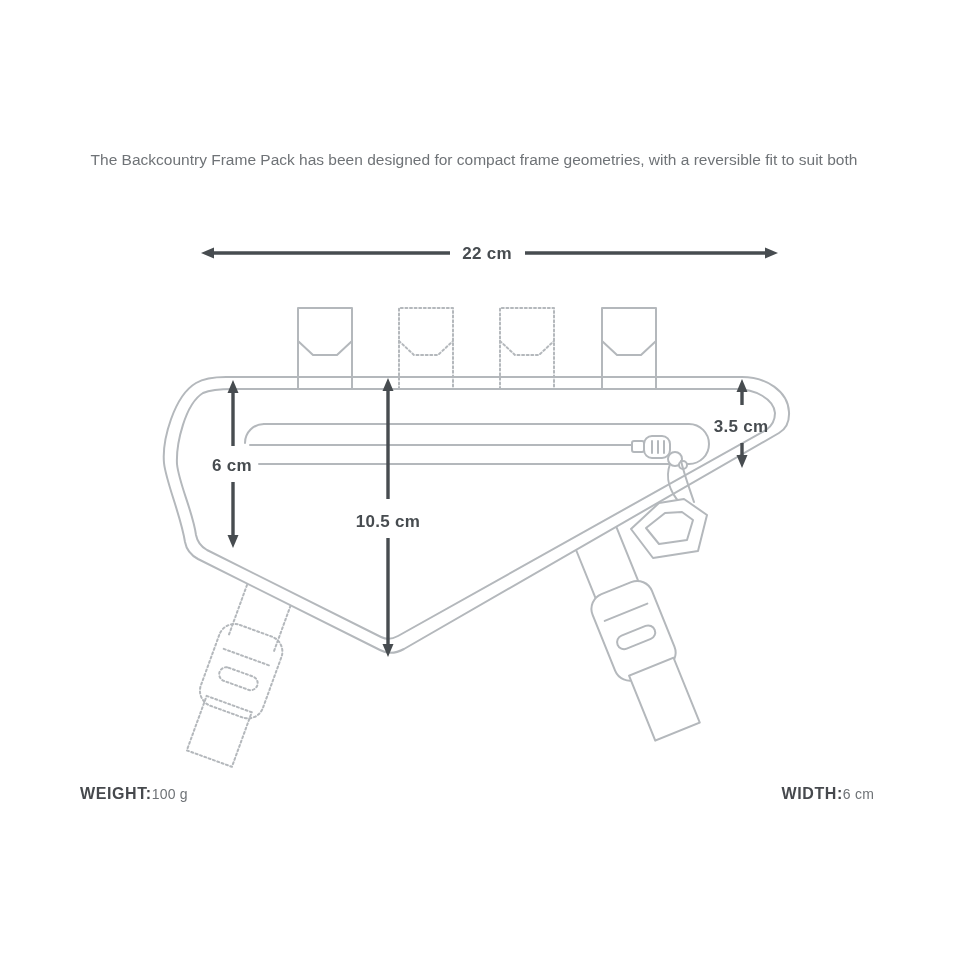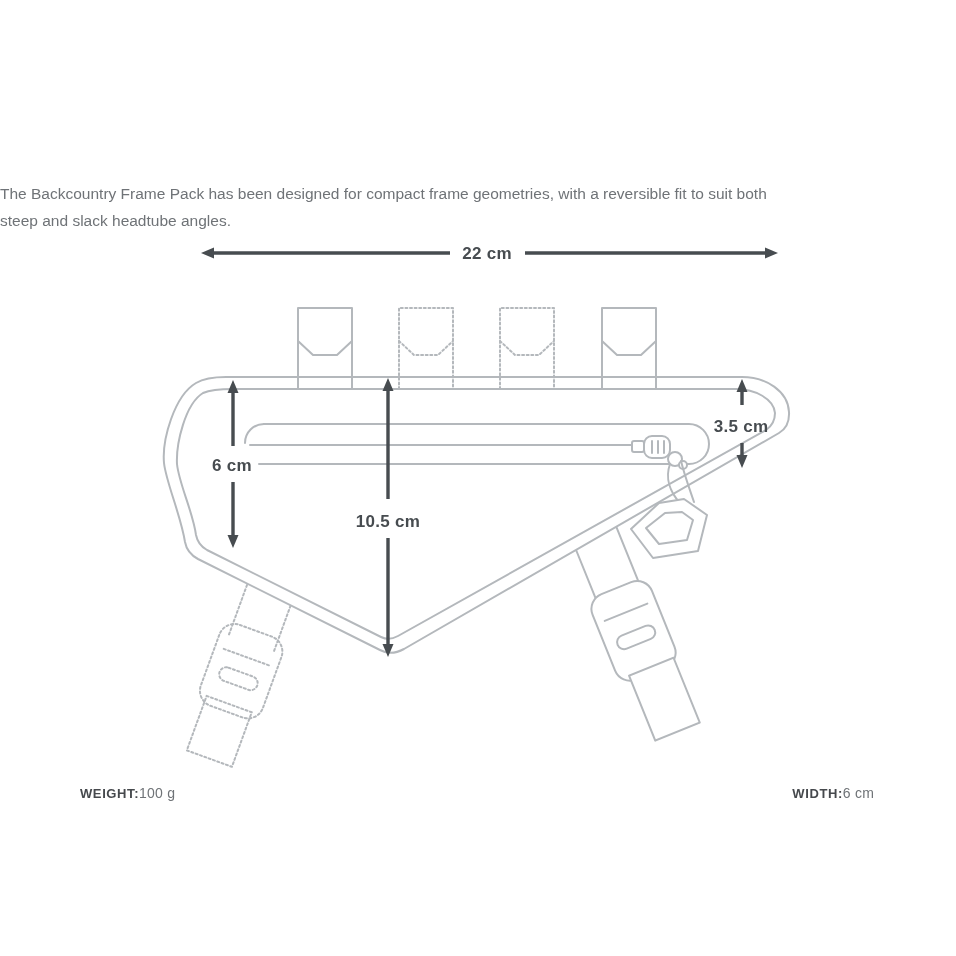--- a/index.html
+++ b/index.html
@@ -1,43 +1,42 @@
 <!DOCTYPE html>
 <html><head>
 <meta charset="utf-8">
 <style>
   html,body{margin:0;padding:0;background:#ffffff;}
   body{width:956px;height:956px;position:relative;overflow:hidden;
        font-family:"Liberation Sans",sans-serif;}
 
-  .description{position:absolute;top:146px;left:0;width:948px;text-align:left;
-       font-size:15.5px;line-height:27px;color:#6f7377;margin-top:34px;}
+  .description{position:absolute;top:146px;left:0;width:948px;text-align:center;
+       font-size:15.5px;line-height:27px;color:#6f7377;}
   .description span{display:block;}
 
   .spec{position:absolute;top:785px;font-size:14px;color:#6f7377;letter-spacing:.2px;}
   .spec-left{left:80px;}
   .spec-right{right:82px;text-align:left;}
-  .spec-label{font-weight:bold;font-size:13px;color:#46494d;letter-spacing:.6px;}
+  .spec-label{font-weight:bold;font-size:16px;color:#46494d;letter-spacing:.6px;}
   .spec-value{}
 
   svg{position:absolute;top:0;left:0;}
   .art{stroke:#b4b8bc;stroke-width:2;fill:none;stroke-linejoin:round;stroke-linecap:round;}
   .artfill{fill:#ffffff;}
   .dotted{stroke-dasharray:2,2.6;}
   .dim{stroke:#474c50;stroke-width:3.4;fill:none;}
   .dimhead{fill:#474c50;stroke:none;}
   .dimlabel{font-family:"Liberation Sans",sans-serif;font-weight:bold;font-size:17px;
        fill:#474c50;letter-spacing:.3px;}
 </style>
 </head>
 <body>
 
 <div class="description">
   <span>The Backcountry Frame Pack has been designed for compact frame geometries, with a reversible fit to suit both</span>
-  <span>steep and slack headtube angles.</span>
 </div>
 
 <svg width="956" height="956" viewBox="0 0 956 956">
 
   <g transform="translate(247,585) rotate(20)">
     <path class="art dotted" d="M 0,0 L 0,55 M 48,0 L 48,55"></path>
     <rect class="art dotted" x="-9" y="40" width="66" height="86" rx="16"></rect>
     <path class="art dotted" d="M 0,68 H 48"></path>
     <rect class="art dotted" x="4" y="84" width="40" height="14" rx="7"></rect>
     <rect class="art dotted" x="0" y="118" width="48" height="58"></rect>

